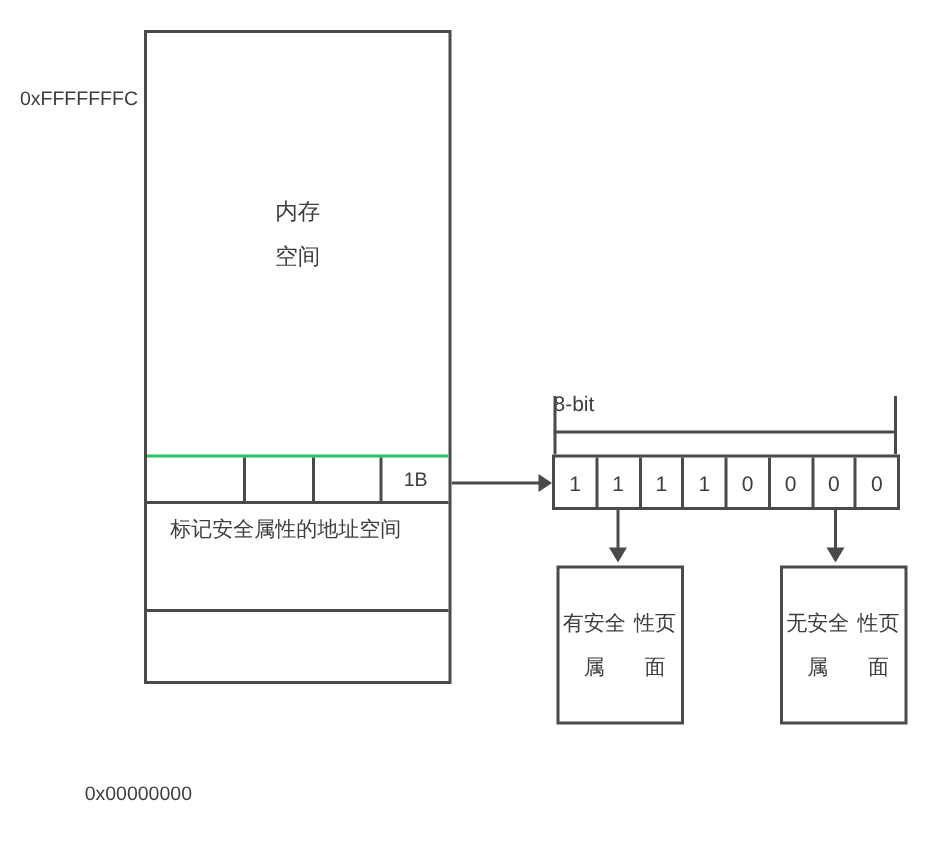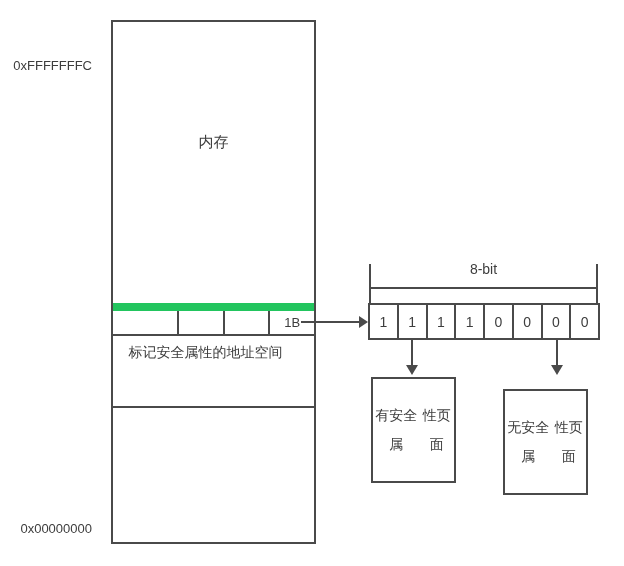--- a/index.html
+++ b/index.html
@@ -5,74 +5,75 @@
   html,body { margin:0; padding:0; background:#fff; }
   .canvas {
     position:relative; width:624px; height:566px; background:#ffffff;
     font-family:"Liberation Sans","DejaVu Sans",sans-serif;
     color:#3d3d3d; overflow:hidden;
   }
   .line { position:absolute; background:#4a4a4a; }
   .box  { position:absolute; border:2px solid #4a4a4a; box-sizing:border-box; background:#fff; }
 
   
-  .mem-box { left:96px; top:20px; width:205px; height:524px;margin-left:15px; }
+  .mem-box { left:96px; top:20px; width:205px; height:436px; }
   .mem-title { position:absolute; top:105px; left:0; right:0; text-align:center;
                font-size:15px; line-height:30px; }
   .tag-row { position:absolute; top:281px; left:0; right:0; height:33px;
-             border-top:8px solid #22c55e; border-bottom:2px solid #4a4a4a;
+             border-top:2px solid #22c55e; border-bottom:2px solid #4a4a4a;
              box-sizing:border-box; display:flex;padding-left:20px; }
   .tag-cell { flex:1; border-right:2px solid #4a4a4a;
               display:flex; align-items:center; justify-content:center; font-size:13px; }
   .tag-cell:last-child { border-right:none; }
   .tag-section-label { position:absolute; top:322px; left:0; right:16px;
                        text-align:center; font-size:14px; }
   .base-divider { top:384px; left:0; right:0; height:2px; }
 
   
   .addr { position:absolute; left:0; width:92px; text-align:right; font-size:13px;
           white-space:nowrap; }
   .addr-top    { top:26px;margin-top:32px; }
   .addr-base32 { top:279px; }
   .addr-base   { top:407px; }
-  .addr-bottom { top:521px; }
+  .addr-bottom { top:521px;padding-left:36px; }
 
   
   .byte-box { left:368px; top:303px; width:232px; height:37px; display:flex; }
   .bit-cell { flex:1; border-right:2px solid #4a4a4a;
               display:flex; align-items:center; justify-content:center; font-size:14px; }
   .bit-cell:last-child { border-right:none; }
 
   .tick-l { left:369px; top:264px; width:2px; height:39px; }
   .tick-r { left:596px; top:264px; width:2px; height:39px; }
   .brace-line { left:369px; top:287px; width:229px; height:2px; }
   .bit-width-label { position:absolute; left:369px; top:261px; width:229px;
-                     text-align:center; font-size:14px; }
+                     text-align:left; font-size:14px; }
 
   
   .arrow { position:absolute; }
   .arrow-right { left:301px; top:312px; }
   .arrow-down-1 { left:404px; top:340px; }
   .arrow-down-2 { left:549px; top:340px; }
 
   
   .page-box { top:377px; width:85px; height:106px; display:flex; 
               align-items:center; justify-content:center; text-align:center;
               font-size:14px; line-height:29px; }
   .page-secure    { left:371px; }
-  .page-nonsecure { left:503px;margin-top:12px; }
+  .page-nonsecure { left:520px; }
 </style>
 </head>
 <body>
 
 <div class="canvas">
 
   <div class="box mem-box">
     <div class="mem-title">
       <div>内存</div>
+      <div>空间</div>
     </div>
 
     <div class="tag-row">
       <div class="tag-cell"></div>
       <div class="tag-cell"></div>
       <div class="tag-cell"></div>
       <div class="tag-cell">
         <span>1B</span>
       </div>
     </div>

